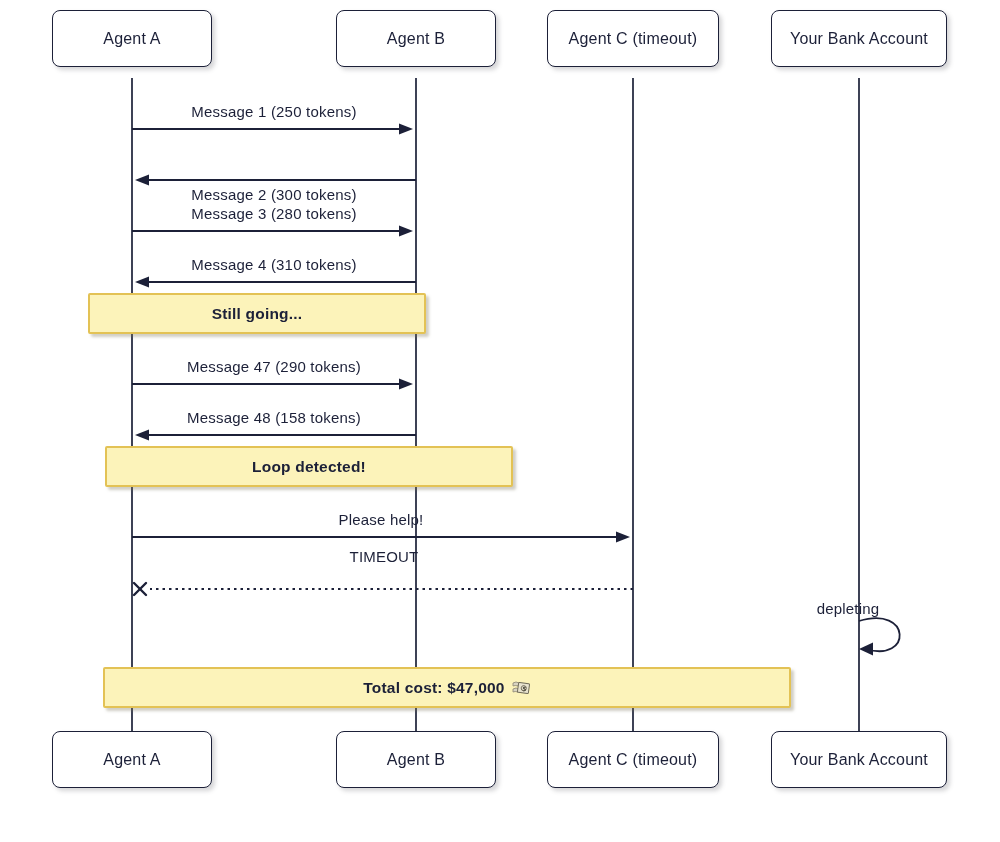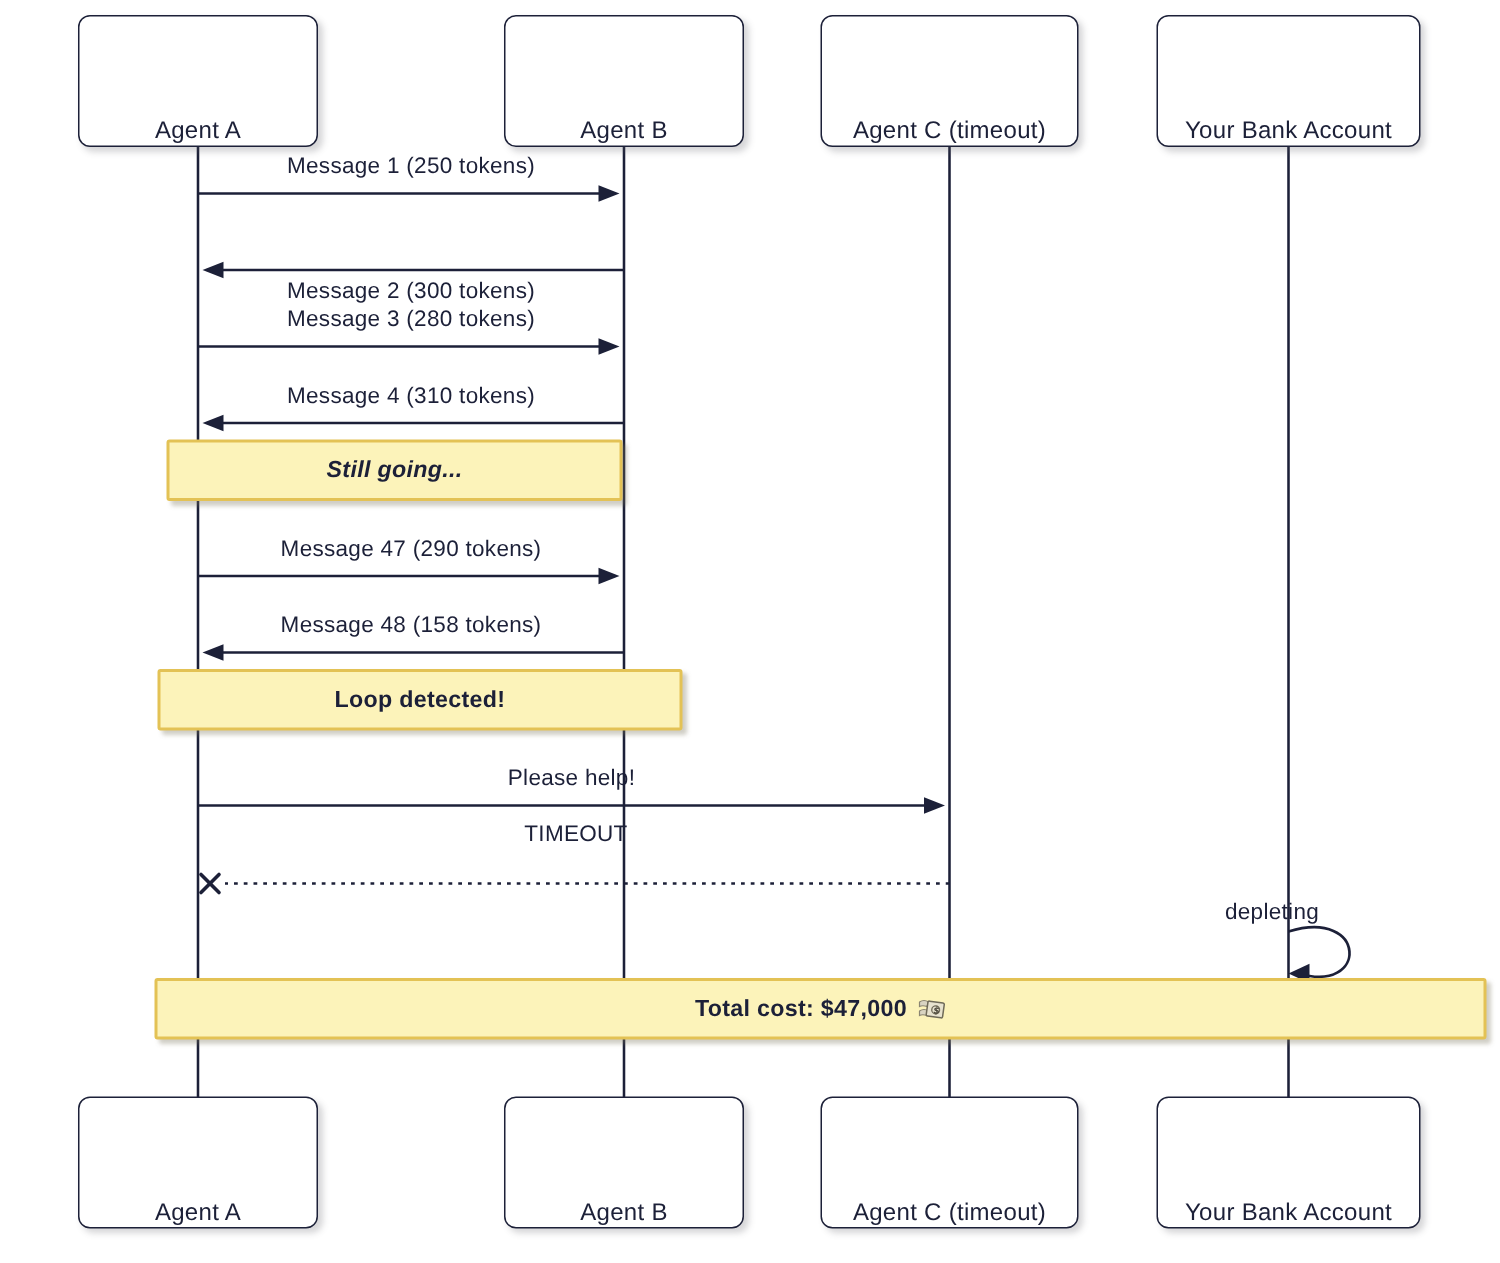--- a/index.html
+++ b/index.html
@@ -23,25 +23,25 @@
   
   .lifeline{stroke:var(--line);stroke-width:1.7;}
   .msg-line{stroke:var(--line);stroke-width:1.8;}
   .msg-dotted{stroke:var(--line);stroke-width:1.8;stroke-dasharray:2.5 4;}
   .arrow-head{fill:var(--line);stroke:none;}
   .x-mark{stroke:var(--line);stroke-width:2.4;stroke-linecap:round;}
   .self-loop{stroke:var(--line);stroke-width:1.8;fill:none;}
   
   .pbox{
     position:absolute;
-    height:88px;
+    height:57px;
     background:var(--box-fill);
     border:1.8px solid var(--line);
     border-radius:8px;
-    display:flex;align-items:flex-end;justify-content:center;
+    display:flex;align-items:center;justify-content:center;
     font-size:16px;letter-spacing:0.2px;
     box-shadow:3px 3px 4px rgba(90,90,100,0.25);
     z-index:2;
   }
   
   .msg-label{
     position:absolute;
     transform:translate(-50%,-50%);
     white-space:nowrap;
     font-size:15px;letter-spacing:0.2px;
@@ -150,27 +150,27 @@
   <div class="msg-label" style="left:274px;top:111px;">Message 1 (250 tokens)</div>
   <div class="msg-label" style="left:274px;top:162px;margin-top:32px;">Message 2 (300 tokens)</div>
   <div class="msg-label" style="left:274px;top:213px;">Message 3 (280 tokens)</div>
   <div class="msg-label" style="left:274px;top:264px;">Message 4 (310 tokens)</div>
   <div class="msg-label" style="left:274px;top:366px;">Message 47 (290 tokens)</div>
   <div class="msg-label" style="left:274px;top:417px;">Message 48 (158 tokens)</div>
   <div class="msg-label" style="left:381px;top:519px;">Please help!</div>
   <div class="msg-label" style="left:384px;top:556px;">TIMEOUT</div>
   <div class="msg-label" style="left:848px;top:608px;">depleting</div>
 
-  <div class="note" style="left:111px;top:293px;width:304px;font-style:italic;">
+  <div class="note" style="left:88px;top:293px;width:338px;">
     <span>Still going...</span>
   </div>
-  <div class="note" style="left:105px;top:446px;width:350px;">
+  <div class="note" style="left:105px;top:446px;width:408px;">
     <span>Loop detected!</span>
   </div>
-  <div class="note" style="left:103px;top:652px;width:888px;">
+  <div class="note" style="left:103px;top:667px;width:688px;">
     <span>Total cost: $47,000</span>
     <span class="emoji-icon">
       <svg width="20" height="16" viewBox="0 0 20 16">
 
         <path d="M2 3 Q5 1 8 3 L7 6 Q4 5 2 6 Z" fill="#d9d4c2" stroke="#8a8472" stroke-width="0.8"></path>
         <path d="M2 9 Q5 7 8 9 L7 12 Q4 11 2 12 Z" fill="#d9d4c2" stroke="#8a8472" stroke-width="0.8"></path>
 
         <rect x="7" y="3" width="11" height="10" rx="1" transform="rotate(8 12.5 8)" fill="#e8e3cf" stroke="#6f6a58" stroke-width="1"></rect>
         <circle cx="12.8" cy="8.2" r="2.6" fill="none" stroke="#6f6a58" stroke-width="0.9" transform="rotate(8 12.5 8)"></circle>
         <text x="11.4" y="10.6" font-size="6" fill="#4d493c" font-family="'DejaVu Sans',sans-serif" transform="rotate(8 12.5 8)">$</text>

